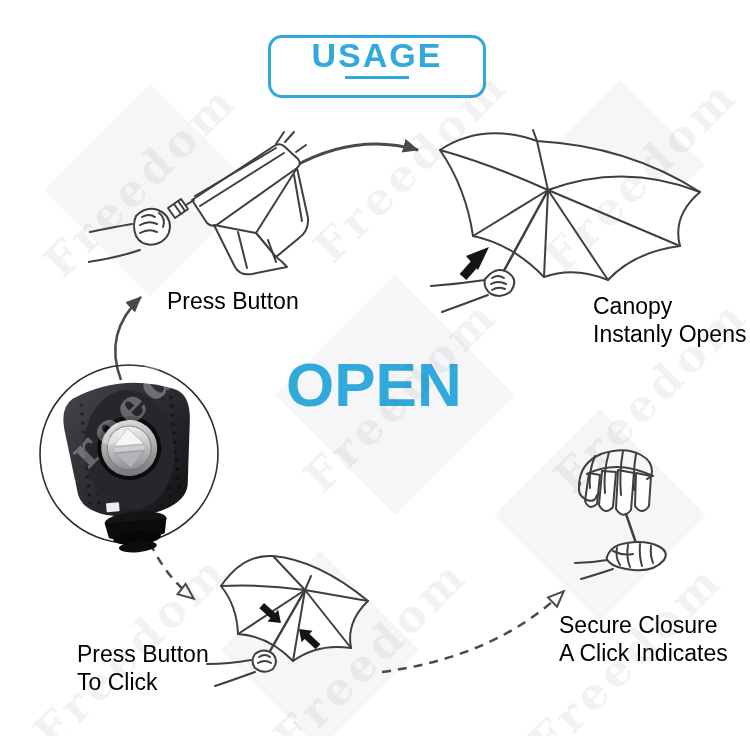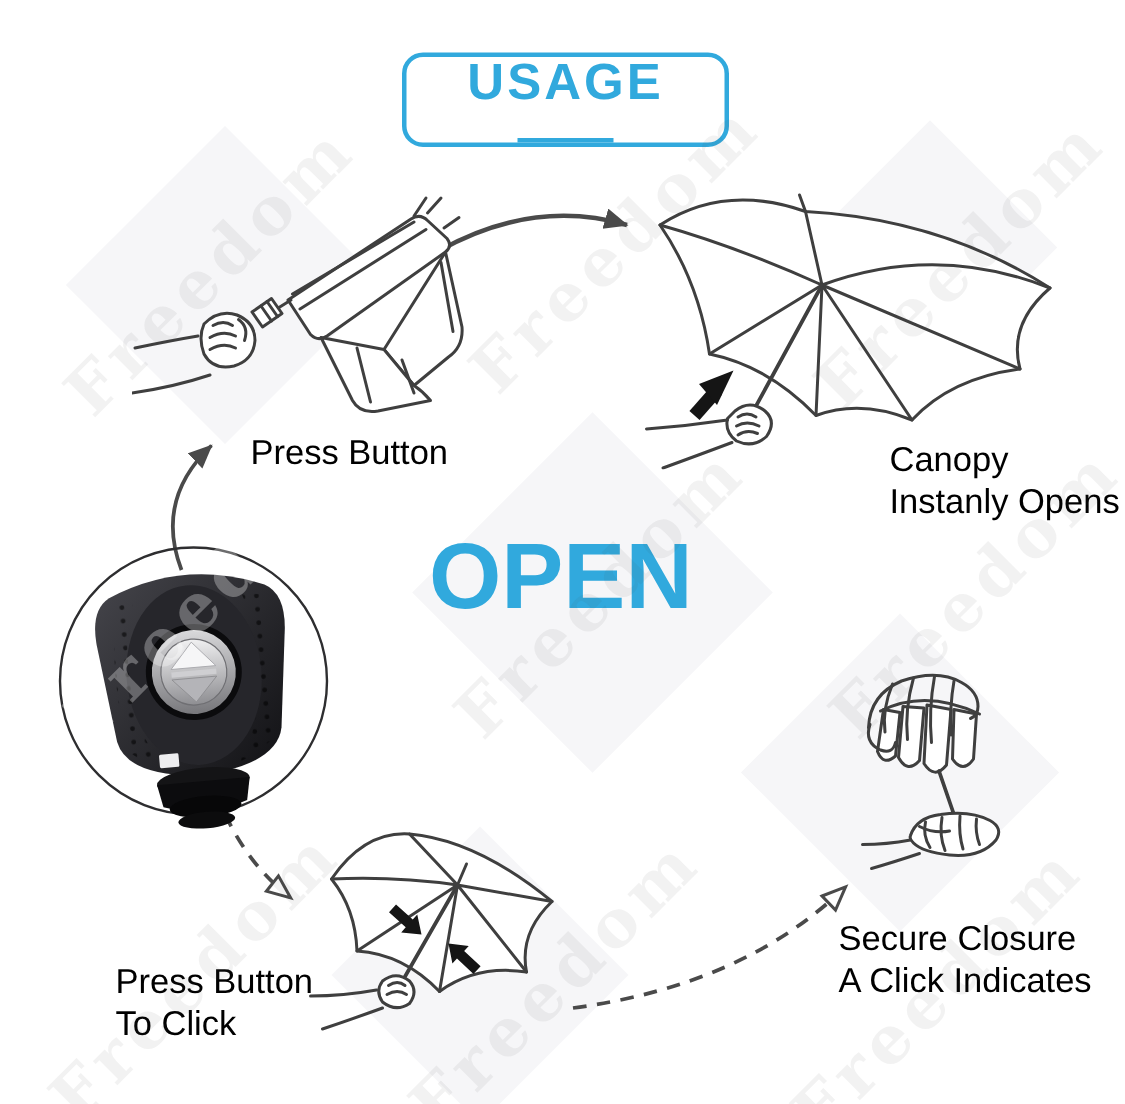--- a/index.html
+++ b/index.html
@@ -5,21 +5,21 @@
   html,body{margin:0;padding:0;background:#fff;}
   .stage{position:relative;width:750px;height:736px;background:#fff;overflow:hidden;
          font-family:"Liberation Sans",sans-serif;}
   .diamond{position:absolute;background:#f6f6f8;transform:rotate(45deg);z-index:0;}
   .wm{position:absolute;font-family:"DejaVu Serif",serif;font-weight:bold;font-size:44px;
       letter-spacing:5px;color:rgba(70,70,75,0.07);transform:rotate(-45deg);
       z-index:3;pointer-events:none;white-space:nowrap;}
   .wm.light{color:rgba(255,255,255,0.30);}
   .usage-box{position:absolute;left:268px;top:35px;width:212px;height:57px;
       border:3px solid #31a9dd;border-radius:14px;background:#fff;z-index:2;
-      display:flex;flex-direction:column;align-items:center;justify-content:space-between;}
+      display:flex;flex-direction:column;align-items:center;justify-content:flex-start;}
   .usage-title{font-weight:bold;font-size:34px;line-height:1;color:#31a9dd;letter-spacing:2px;}
   .usage-underline{width:64px;height:3px;background:#31a9dd;margin-top:4px;}
   .auto-title{position:absolute;left:286px;top:354px;font-weight:bold;font-size:62px;
       line-height:1;color:#31a9dd;z-index:2;}
   .auto-sub{position:absolute;left:289px;top:428px;font-weight:bold;font-size:25px;
       line-height:1;color:#31a9dd;letter-spacing:1px;z-index:2;}
   .caption{position:absolute;font-size:23px;line-height:28px;color:#000000;z-index:2;}
   .ill{position:absolute;z-index:2;}
   .connectors{position:absolute;left:0;top:0;z-index:1;pointer-events:none;}
 </style>

